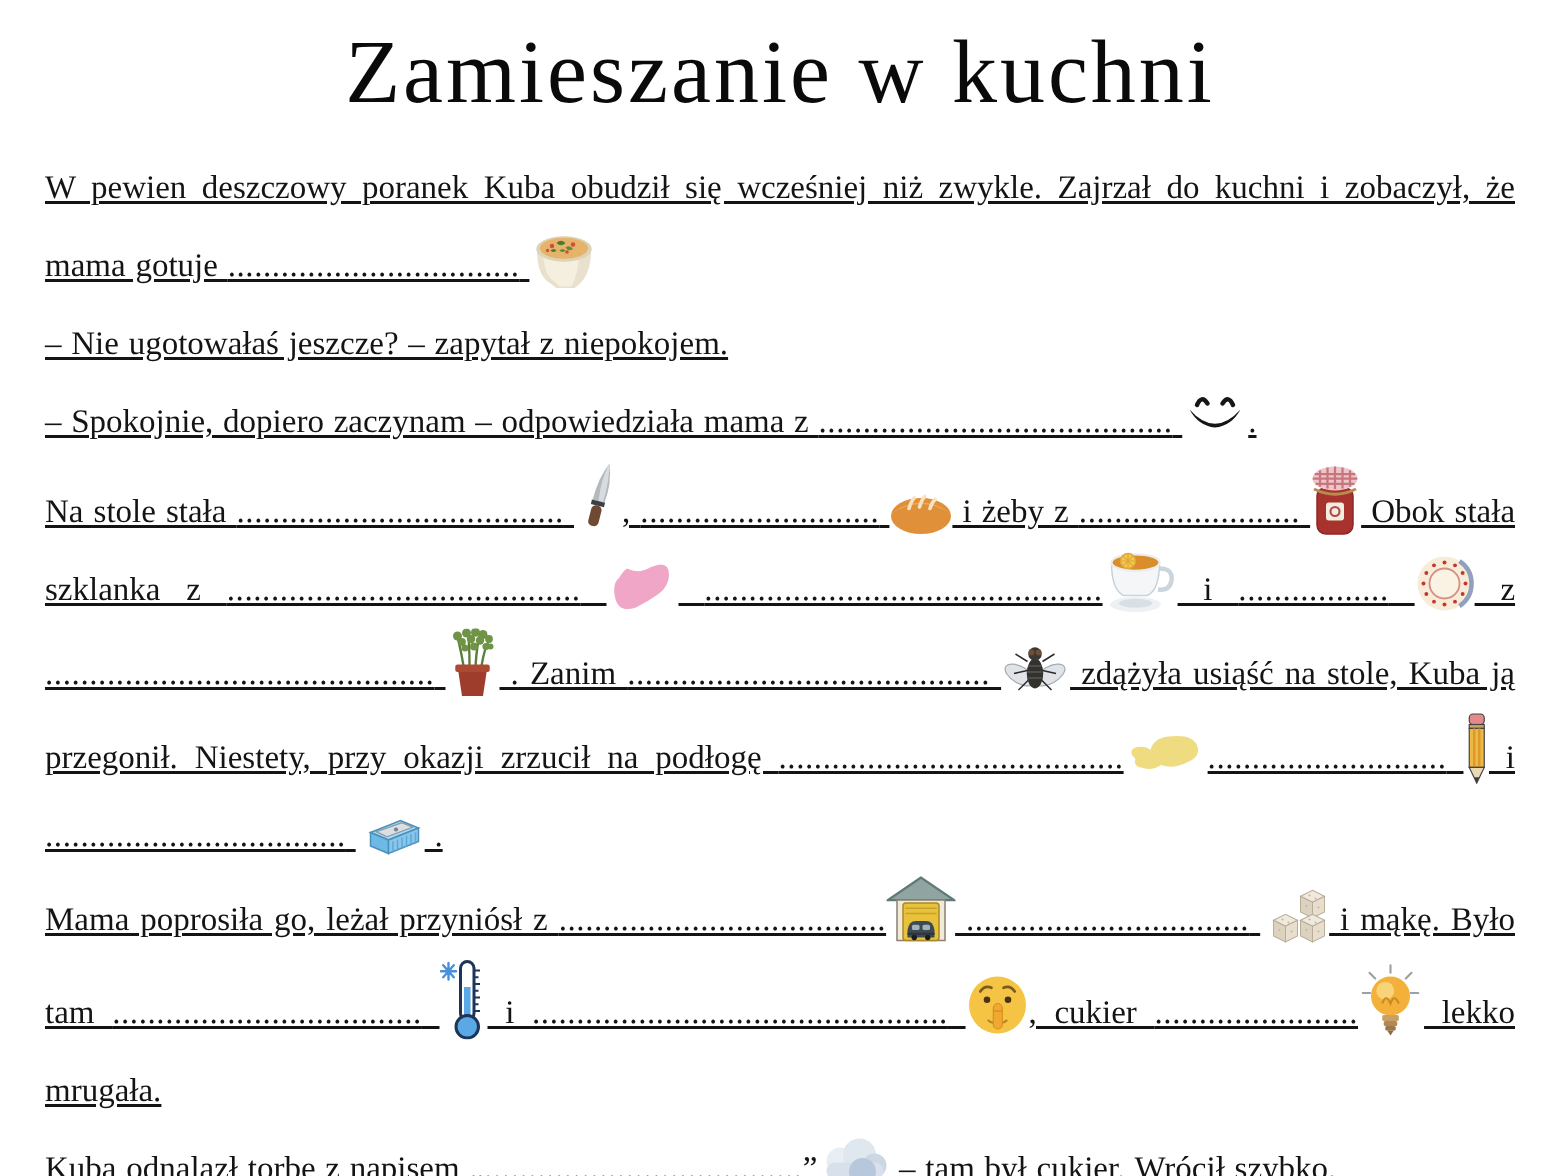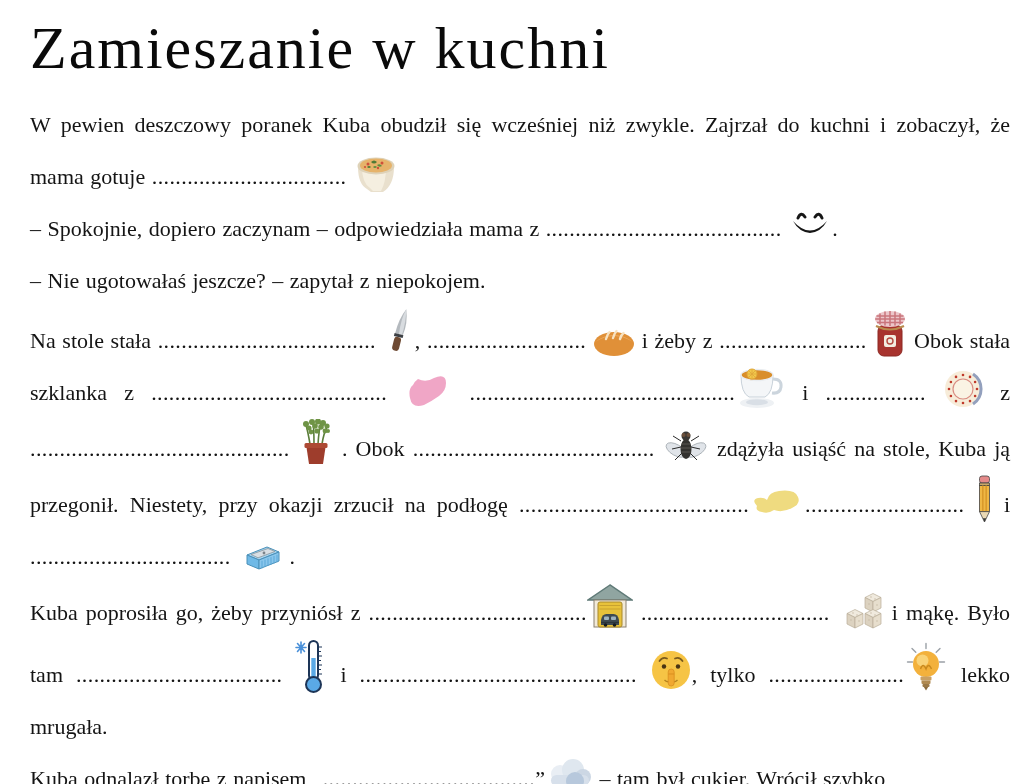--- a/index.html
+++ b/index.html
@@ -2,26 +2,27 @@
 <html lang="pl"><head>
 <meta charset="utf-8">
 <style>
   html,body{margin:0;padding:0}
   body{
     width:1036px;height:784px;background:#ffffff;overflow:hidden;
     font-family:"Liberation Serif", serif;color:#141414;
   }
   .page{padding:4px 26px 0 30px}
   h1.title{
-    text-align:left;font-size:60px;font-weight:400;letter-spacing:2px;
+    text-align:center;font-size:60px;font-weight:400;letter-spacing:2px;
     margin:10px 0 16px 0;line-height:1.15;color:#0a0a0a;
   }
   .para{
     font-size:22px;line-height:52px;text-align:justify;margin:0;
     word-spacing:1px;
+    text-decoration:underline;
   }
   .blank{
     letter-spacing:0.4px;white-space:nowrap;color:#141414;
   }
   .icon{display:inline-block;line-height:0}
   .icon svg{vertical-align:-9px}
   .icon.smiley-face-icon svg{vertical-align:-3px}
   .icon.knife-icon svg{vertical-align:-5px}
   .icon.pencil-icon svg{vertical-align:-11px}
   .icon.cold-thermometer-icon svg{vertical-align:-11px}
@@ -42,26 +43,26 @@
             <ellipse cx="23" cy="12.5" rx="16" ry="7" fill="#e6b36a"></ellipse>
             <circle cx="15" cy="11" r="1.5" fill="#cf4f3a"></circle>
             <circle cx="29" cy="10" r="1.5" fill="#cf4f3a"></circle>
             <circle cx="25" cy="15" r="1.2" fill="#cf4f3a"></circle>
             <circle cx="12" cy="14" r="1.1" fill="#cf4f3a"></circle>
             <path d="M18 9 q3 -3 6 0 q-3 3 -6 0 Z" fill="#4e7a35"></path>
             <path d="M24 12 q3 -2 5 1 q-3 2 -5 -1 Z" fill="#5d8c3e"></path>
             <path d="M14 14 q2 -2 4 0 q-2 2 -4 0 Z" fill="#4e7a35"></path>
             <path d="M20 14 q2 -2 4 0 q-2 2 -4 0 Z" fill="#5d8c3e"></path>
           </svg></span></p>
+      <p class="para"><span>– Nie ugotowałaś jeszcze? – zapytał z niepokojem.</span></p>
       <p class="para"><span>– Spokojnie, dopiero zaczynam – odpowiedziała mama z </span><span class="blank">........................................</span><span> </span><span class="icon smiley-face-icon"><svg width="44" height="32" viewBox="0 0 44 32">
             <path d="M10 11 Q13 4 17 10" stroke="#161616" stroke-width="3" fill="none" stroke-linecap="round"></path>
             <path d="M27 10 Q31 4 34 11" stroke="#161616" stroke-width="3" fill="none" stroke-linecap="round"></path>
             <path d="M5 14 Q22 33 39 14 Q33 25 22 26 Q11 25 5 14 Z" fill="#161616"></path>
           </svg></span><span>.</span></p>
-      <p class="para"><span>– Nie ugotowałaś jeszcze? – zapytał z niepokojem.</span></p>
       <p class="para"><span>Na stole stała </span><span class="blank">.....................................</span><span> </span><span class="icon knife-icon"><svg width="32" height="46" viewBox="0 0 32 46">
             <g transform="rotate(14 16 23)">
               <path d="M18 1 Q23 14 21 27 L13 27 Q13 12 18 1 Z" fill="#b4b9be"></path>
               <path d="M18 1 Q21 14 20 27 L17 27 Q15 12 18 1 Z" fill="#d8dce0"></path>
               <rect x="12.5" y="27" width="9" height="3" fill="#3c3f44"></rect>
               <rect x="13.5" y="30" width="7" height="14" rx="3" fill="#6e4a33"></rect>
             </g>
           </svg></span><span>, </span><span class="blank">...........................</span><span> </span><span class="icon bread-icon"><svg width="42" height="28" viewBox="0 0 42 28">
             <ellipse cx="21" cy="15" rx="20" ry="12" fill="#e09038"></ellipse>
             <path d="M2 13 Q21 1 40 13 Q31 6 21 6 Q11 6 2 13 Z" fill="#edab5e"></path>
@@ -120,21 +121,21 @@
               <circle cx="11" cy="9" r="2.6"></circle>
               <circle cx="17" cy="7" r="2.8"></circle>
               <circle cx="23" cy="8" r="2.8"></circle>
               <circle cx="27" cy="12" r="2.4"></circle>
               <circle cx="13" cy="13" r="2.4"></circle>
               <circle cx="19" cy="12" r="2.6"></circle>
               <circle cx="30" cy="12" r="2"></circle>
             </g>
             <path d="M8 25 h20 l-3 20 h-14 Z" fill="#9e3d2c"></path>
             <rect x="6.5" y="24" width="23" height="5" rx="1.5" fill="#ad4a34"></rect>
-          </svg></span><span> . Obok </span><span class="blank">.........................................</span><span> </span><span class="icon fly-icon"><svg width="46" height="38" viewBox="0 0 46 38">
+          </svg></span><span> . Zanim </span><span class="blank">.........................................</span><span> </span><span class="icon fly-icon"><svg width="46" height="38" viewBox="0 0 46 38">
             <ellipse cx="13" cy="23" rx="11" ry="5.5" transform="rotate(30 13 23)" fill="#dde2e7" stroke="#9aa2a9" stroke-width="0.8" opacity="0.9"></ellipse>
             <ellipse cx="33" cy="23" rx="11" ry="5.5" transform="rotate(-30 33 23)" fill="#dde2e7" stroke="#9aa2a9" stroke-width="0.8" opacity="0.9"></ellipse>
             <g stroke="#2a2a2a" stroke-width="1" fill="none">
               <path d="M18 14 l-8 -5 M18 20 l-9 2 M19 26 l-7 7 M28 14 l8 -5 M28 20 l9 2 M27 26 l7 7"></path>
             </g>
             <ellipse cx="23" cy="22" rx="5.5" ry="10" fill="#33322f"></ellipse>
             <path d="M18.5 17 h9 M18 21 h10 M18.5 25 h9" stroke="#5a5752" stroke-width="1"></path>
             <circle cx="23" cy="9" r="4.5" fill="#3a3835"></circle>
             <circle cx="20.6" cy="8" r="2" fill="#6b4f3a"></circle>
             <circle cx="25.4" cy="8" r="2" fill="#6b4f3a"></circle>
@@ -148,21 +149,21 @@
             <path d="M3.5 36.6 h10 L8.5 47 Z" fill="#ead9b5" stroke="#444" stroke-width="0.8"></path>
             <path d="M6.9 43.2 L8.5 47 L10.1 43.2 Z" fill="#3c3c3c"></path>
           </svg></span><span> i </span><span class="blank">..................................</span><span> </span><span class="icon pencil-sharpener-icon"><svg width="46" height="28" viewBox="0 0 46 28">
             <path d="M10 10 L30 2 L42 7 L22 15 Z" fill="#a5d6f3" stroke="#4a90b8" stroke-width="1"></path>
             <path d="M10 10 L22 15 L22 24 L10 19 Z" fill="#6fb9e6" stroke="#4a90b8" stroke-width="1"></path>
             <path d="M22 15 L42 7 L42 16 L22 24 Z" fill="#8ac6ec" stroke="#4a90b8" stroke-width="1"></path>
             <path d="M14 9.5 L31 3.5 L38 6.5 L21 12.8 Z" fill="#d9dfe4" stroke="#8a959c" stroke-width="0.8"></path>
             <circle cx="27" cy="8" r="1.4" fill="#7a838a"></circle>
             <path d="M25 15.8 v7.5 M28 14.6 v7.5 M31 13.4 v7.5 M34 12.2 v7.5 M37 11 v7.5 M40 9.8 v7.5" stroke="#5aa8d8" stroke-width="1"></path>
           </svg></span><span> .</span></p>
-      <p class="para"><span>Kuba poprosiła go, żeby przyniósł z </span><span class="blank">.....................................</span><span class="icon garage-icon"><svg width="46" height="46" viewBox="0 0 46 46">
+      <p class="para"><span>Mama poprosiła go, leżał przyniósł z </span><span class="blank">.....................................</span><span class="icon garage-icon"><svg width="46" height="46" viewBox="0 0 46 46">
             <path d="M23 2 L1 17 H45 Z" fill="#90a5a1" stroke="#5f7a77" stroke-width="1.5"></path>
             <rect x="7" y="17" width="32" height="27" fill="#f2ead8" stroke="#8a8070" stroke-width="1"></rect>
             <rect x="11" y="19" width="24" height="25" rx="2" fill="#e8c23a" stroke="#a8882a" stroke-width="1"></rect>
             <path d="M12.5 22.5 h21 M12.5 26 h21" stroke="#c8a22f" stroke-width="1"></path>
             <path d="M14 37 q1 -6 5.5 -6 h7 q4.5 0 5.5 6 v5 h-18 Z" fill="#3e4a52"></path>
             <rect x="17" y="33.5" width="5" height="3.5" rx="1" fill="#9fb4c0"></rect>
             <rect x="24" y="33.5" width="5" height="3.5" rx="1" fill="#9fb4c0"></rect>
             <path d="M14 39.5 h18" stroke="#2c353c" stroke-width="1.2"></path>
             <circle cx="18.5" cy="42" r="1.8" fill="#171c20"></circle>
             <circle cx="27.5" cy="42" r="1.8" fill="#171c20"></circle>
@@ -204,21 +205,21 @@
             </g>
           </svg></span><span> i </span><span class="blank">...............................................</span><span> </span><span class="icon shushing-face-icon"><svg width="42" height="42" viewBox="0 0 42 42">
             <circle cx="21" cy="21" r="19" fill="#f6c445"></circle>
             <path d="M9.5 12 q3 -4.5 7.5 -2.5" stroke="#7a5b1e" stroke-width="1.8" fill="none" stroke-linecap="round"></path>
             <path d="M25 9.5 q4.5 -2 7.5 2.5" stroke="#7a5b1e" stroke-width="1.8" fill="none" stroke-linecap="round"></path>
             <circle cx="14" cy="17.5" r="2.2" fill="#4a3413"></circle>
             <circle cx="28" cy="17.5" r="2.2" fill="#4a3413"></circle>
             <path d="M14.5 31 q2.5 2.5 5 1.5 M27.5 31 q-2.5 2.5 -5 1.5" stroke="#b5831f" stroke-width="1.4" fill="none"></path>
             <rect x="18.2" y="20" width="6" height="17" rx="3" fill="#f0a830" stroke="#d98f1f" stroke-width="0.8"></rect>
             <path d="M18.2 25 h6" stroke="#d98f1f" stroke-width="1"></path>
-          </svg></span><span>, tylko </span><span class="blank">.......................</span><span class="icon light-bulb-icon"><svg width="44" height="50" viewBox="0 0 44 50">
+          </svg></span><span>, cukier </span><span class="blank">.......................</span><span class="icon light-bulb-icon"><svg width="44" height="50" viewBox="0 0 44 50">
             <g stroke="#9aa0a6" stroke-width="1.4" stroke-linecap="round">
               <path d="M22 1.5 v5 M8 6.5 l3.8 3.8 M36 6.5 l-3.8 3.8 M3.5 20 h5 M35.5 20 h5"></path>
             </g>
             <circle cx="22" cy="22" r="13" fill="#f3b13c"></circle>
             <circle cx="18.5" cy="18.5" r="6" fill="#f9d378"></circle>
             <path d="M16.5 27 q2.5 -7 5.5 0 q2.5 -7 5.5 0" stroke="#c98a1e" stroke-width="1.4" fill="none"></path>
             <rect x="16.5" y="34.6" width="11" height="4" rx="1" fill="#c9a063"></rect>
             <rect x="17.5" y="38.6" width="9" height="3.4" rx="1" fill="#b08a52"></rect>
             <rect x="18.5" y="42" width="7" height="3" rx="1" fill="#9a7847"></rect>
             <path d="M19.8 45 h4.4 l-2.2 3.4 Z" fill="#8a6a3e"></path>

